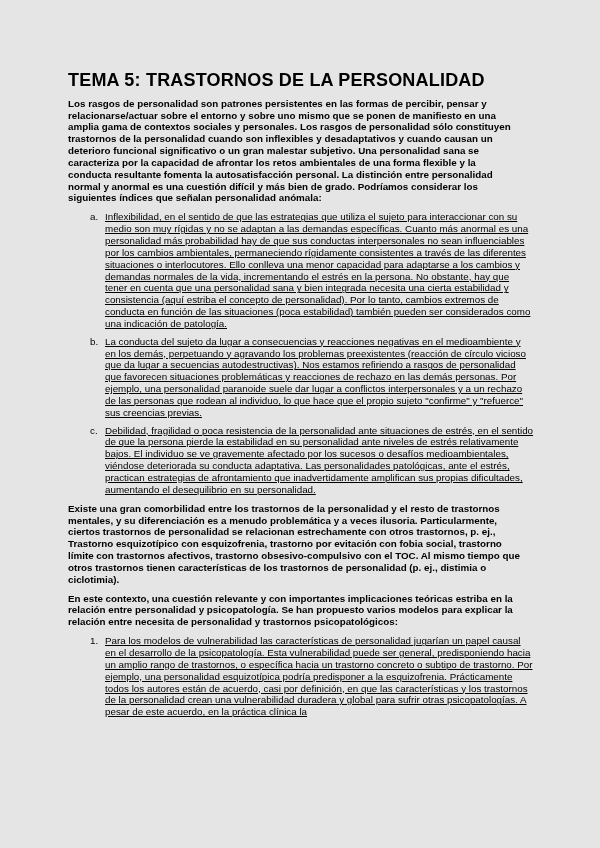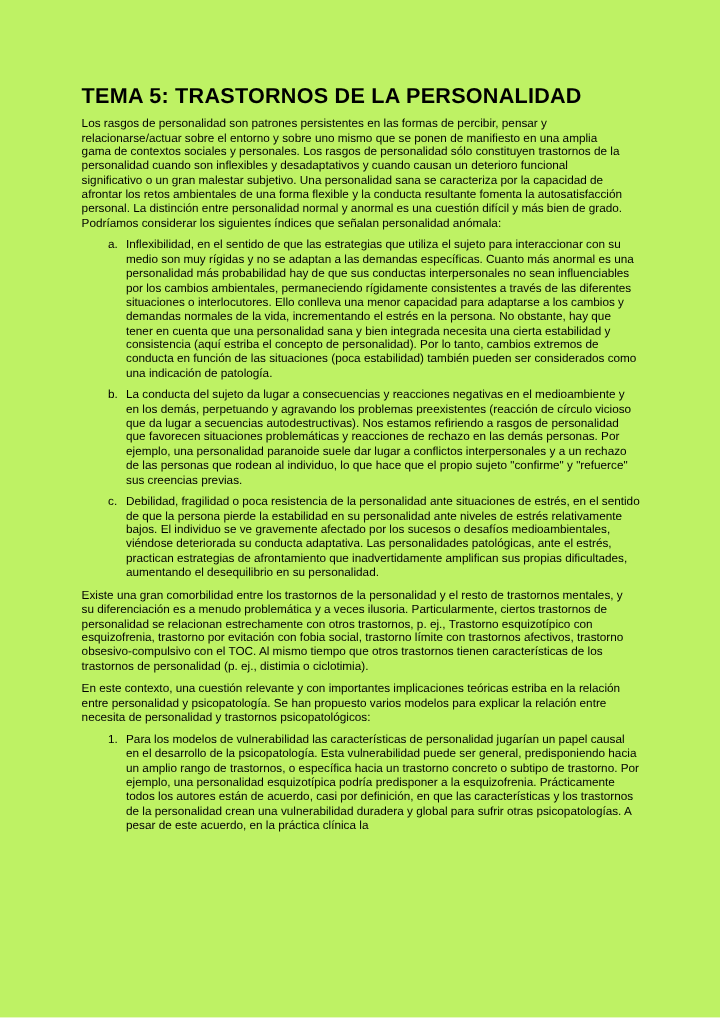--- a/index.html
+++ b/index.html
@@ -4,21 +4,21 @@
 <style>
   html, body {
     margin: 0;
     padding: 0;
     background: #ffffff;
   }
   .page {
     position: relative;
     width: 600px;
     height: 848px;
-    background: #bef264;
+    background: #e5e5e5;
     box-sizing: border-box;
     padding: 70px 66px 0 68px;
     font-family: "Liberation Sans", sans-serif;
     color: #000000;
     overflow: hidden;
   }
   .doc-title {
     margin: 0 0 7px 0;
     font-size: 18px;
     font-weight: 700;
@@ -34,37 +34,39 @@
     color: #434343;
     letter-spacing: 0.2px;
   }
   .body-text {
     font-size: 9.8px;
     line-height: 1.21;
     color: #000000;
   }
   p.body-text {
     margin: 0 14px 7px 0;
+    font-weight: bold;
   }
   .list-block {
     margin: 0 0 7px 0;
   }
   .list-item {
     display: flex;
     margin: 0 0 6px 0;
   }
   .list-item:last-child {
     margin-bottom: 0;
   }
   .list-marker {
     flex: 0 0 15px;
     margin-left: 22px;
   }
   .list-item-text {
     flex: 1 1 auto;
+    text-decoration: underline;
   }
 </style>
 </head>
 <body>
 
 <div class="page">
 
   <h1 class="doc-title">TEMA 5: TRASTORNOS DE LA PERSONALIDAD</h1>
 
 

